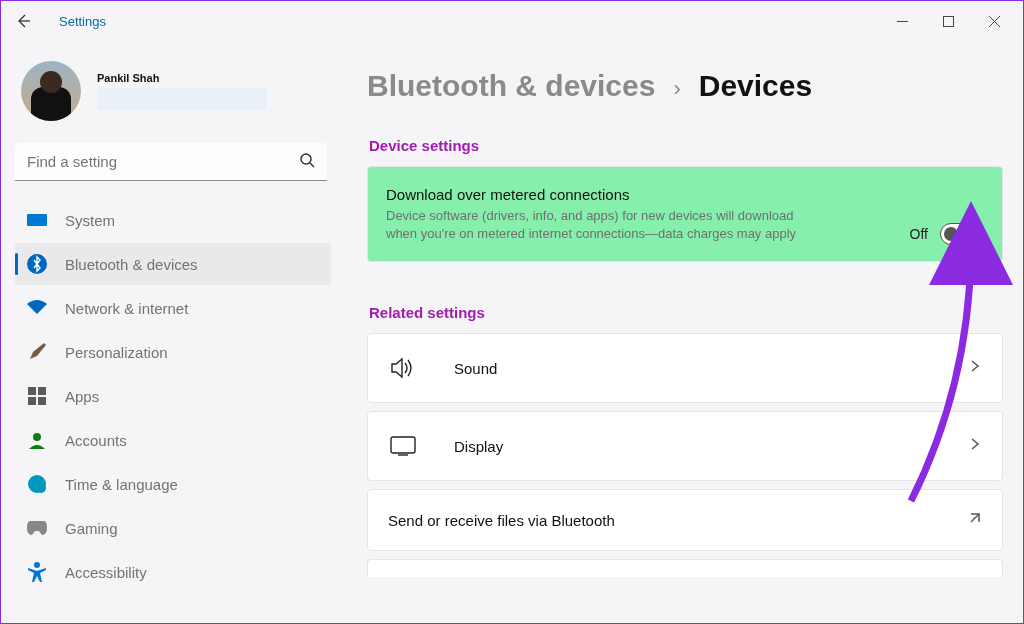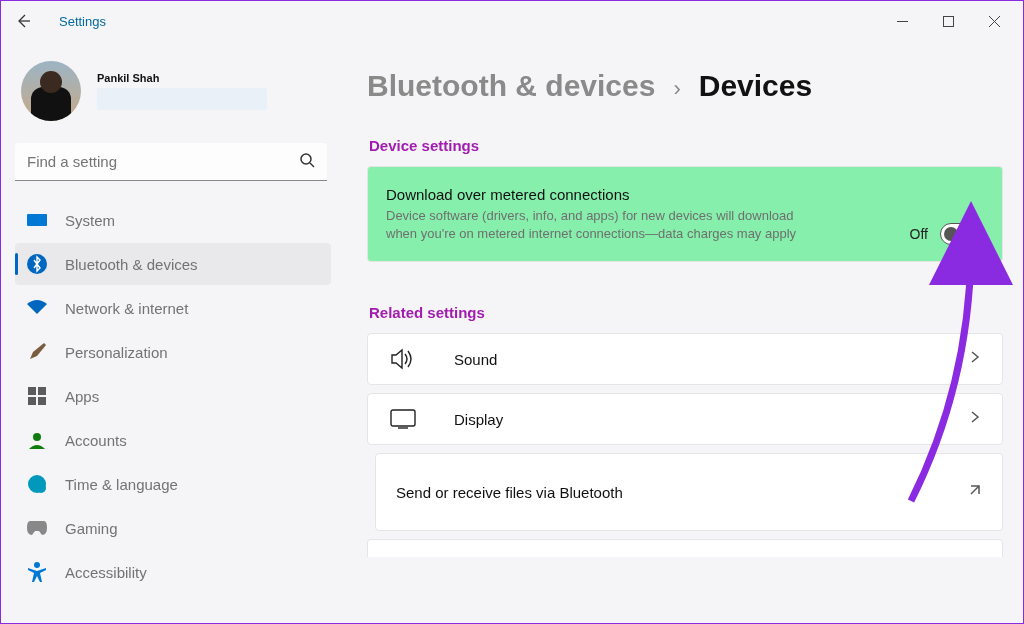--- a/index.html
+++ b/index.html
@@ -56,27 +56,27 @@
   .card { background:#86efac; border:1px solid #e5e5e5; border-radius:4px; padding: 16px 18px; display:flex; align-items:center; margin-bottom: 8px; }
   .card-title { font-size: 15px; color:#111; }
   .card-desc { font-size: 13px; color:#6f6f6f; margin-top:4px; max-width: 430px; line-height:1.35;}
   .card-action { margin-left:auto; display:flex; align-items:center; gap:12px;margin-top:40px;}
   .toggle-label { font-size: 14px; color:#222; }
   .toggle { width: 44px; height: 22px; border:1px solid #555; border-radius: 12px; background:#fff; position:relative; cursor:pointer;}
   .toggle::after{ content:""; position:absolute; width:14px; height:14px; left:3px; top:3px; background:#555; border-radius:50%;}
 
   .section-gap { height: 34px; }
 
-  .link-card { background:#fff; border:1px solid #e5e5e5; border-radius:4px; padding: 0 20px; height: 52px; display:flex; align-items:center; margin-bottom: 8px; cursor:pointer;}
+  .link-card { background:#fff; border:1px solid #e5e5e5; border-radius:4px; padding: 0 20px; height: 70px; display:flex; align-items:center; margin-bottom: 8px; cursor:pointer;}
   .link-icon { width: 30px; height:30px; margin-right: 36px; display:flex; align-items:center; justify-content:center;}
   .link-label { font-size: 15px; color:#111; }
   .link-chevron { margin-left:auto; color:#555;}
   .link-chevron svg{ width:14px; height:14px; stroke:#555; fill:none; stroke-width:1.5;}
 
-  .link-card.small { height: 78px; margin-left: 8px; }
+  .link-card.small { height: 62px; }
 
   .arrow-annot { position:absolute; pointer-events:none; }
   .arrow-annot svg { overflow:visible; }
 
   .stub-card { background:#fff; border:1px solid #e5e5e5; border-radius:4px 4px 0 0; height: 18px; border-bottom:none;}
 </style>
 </head>
 <body>
 
 <div class="titlebar">

